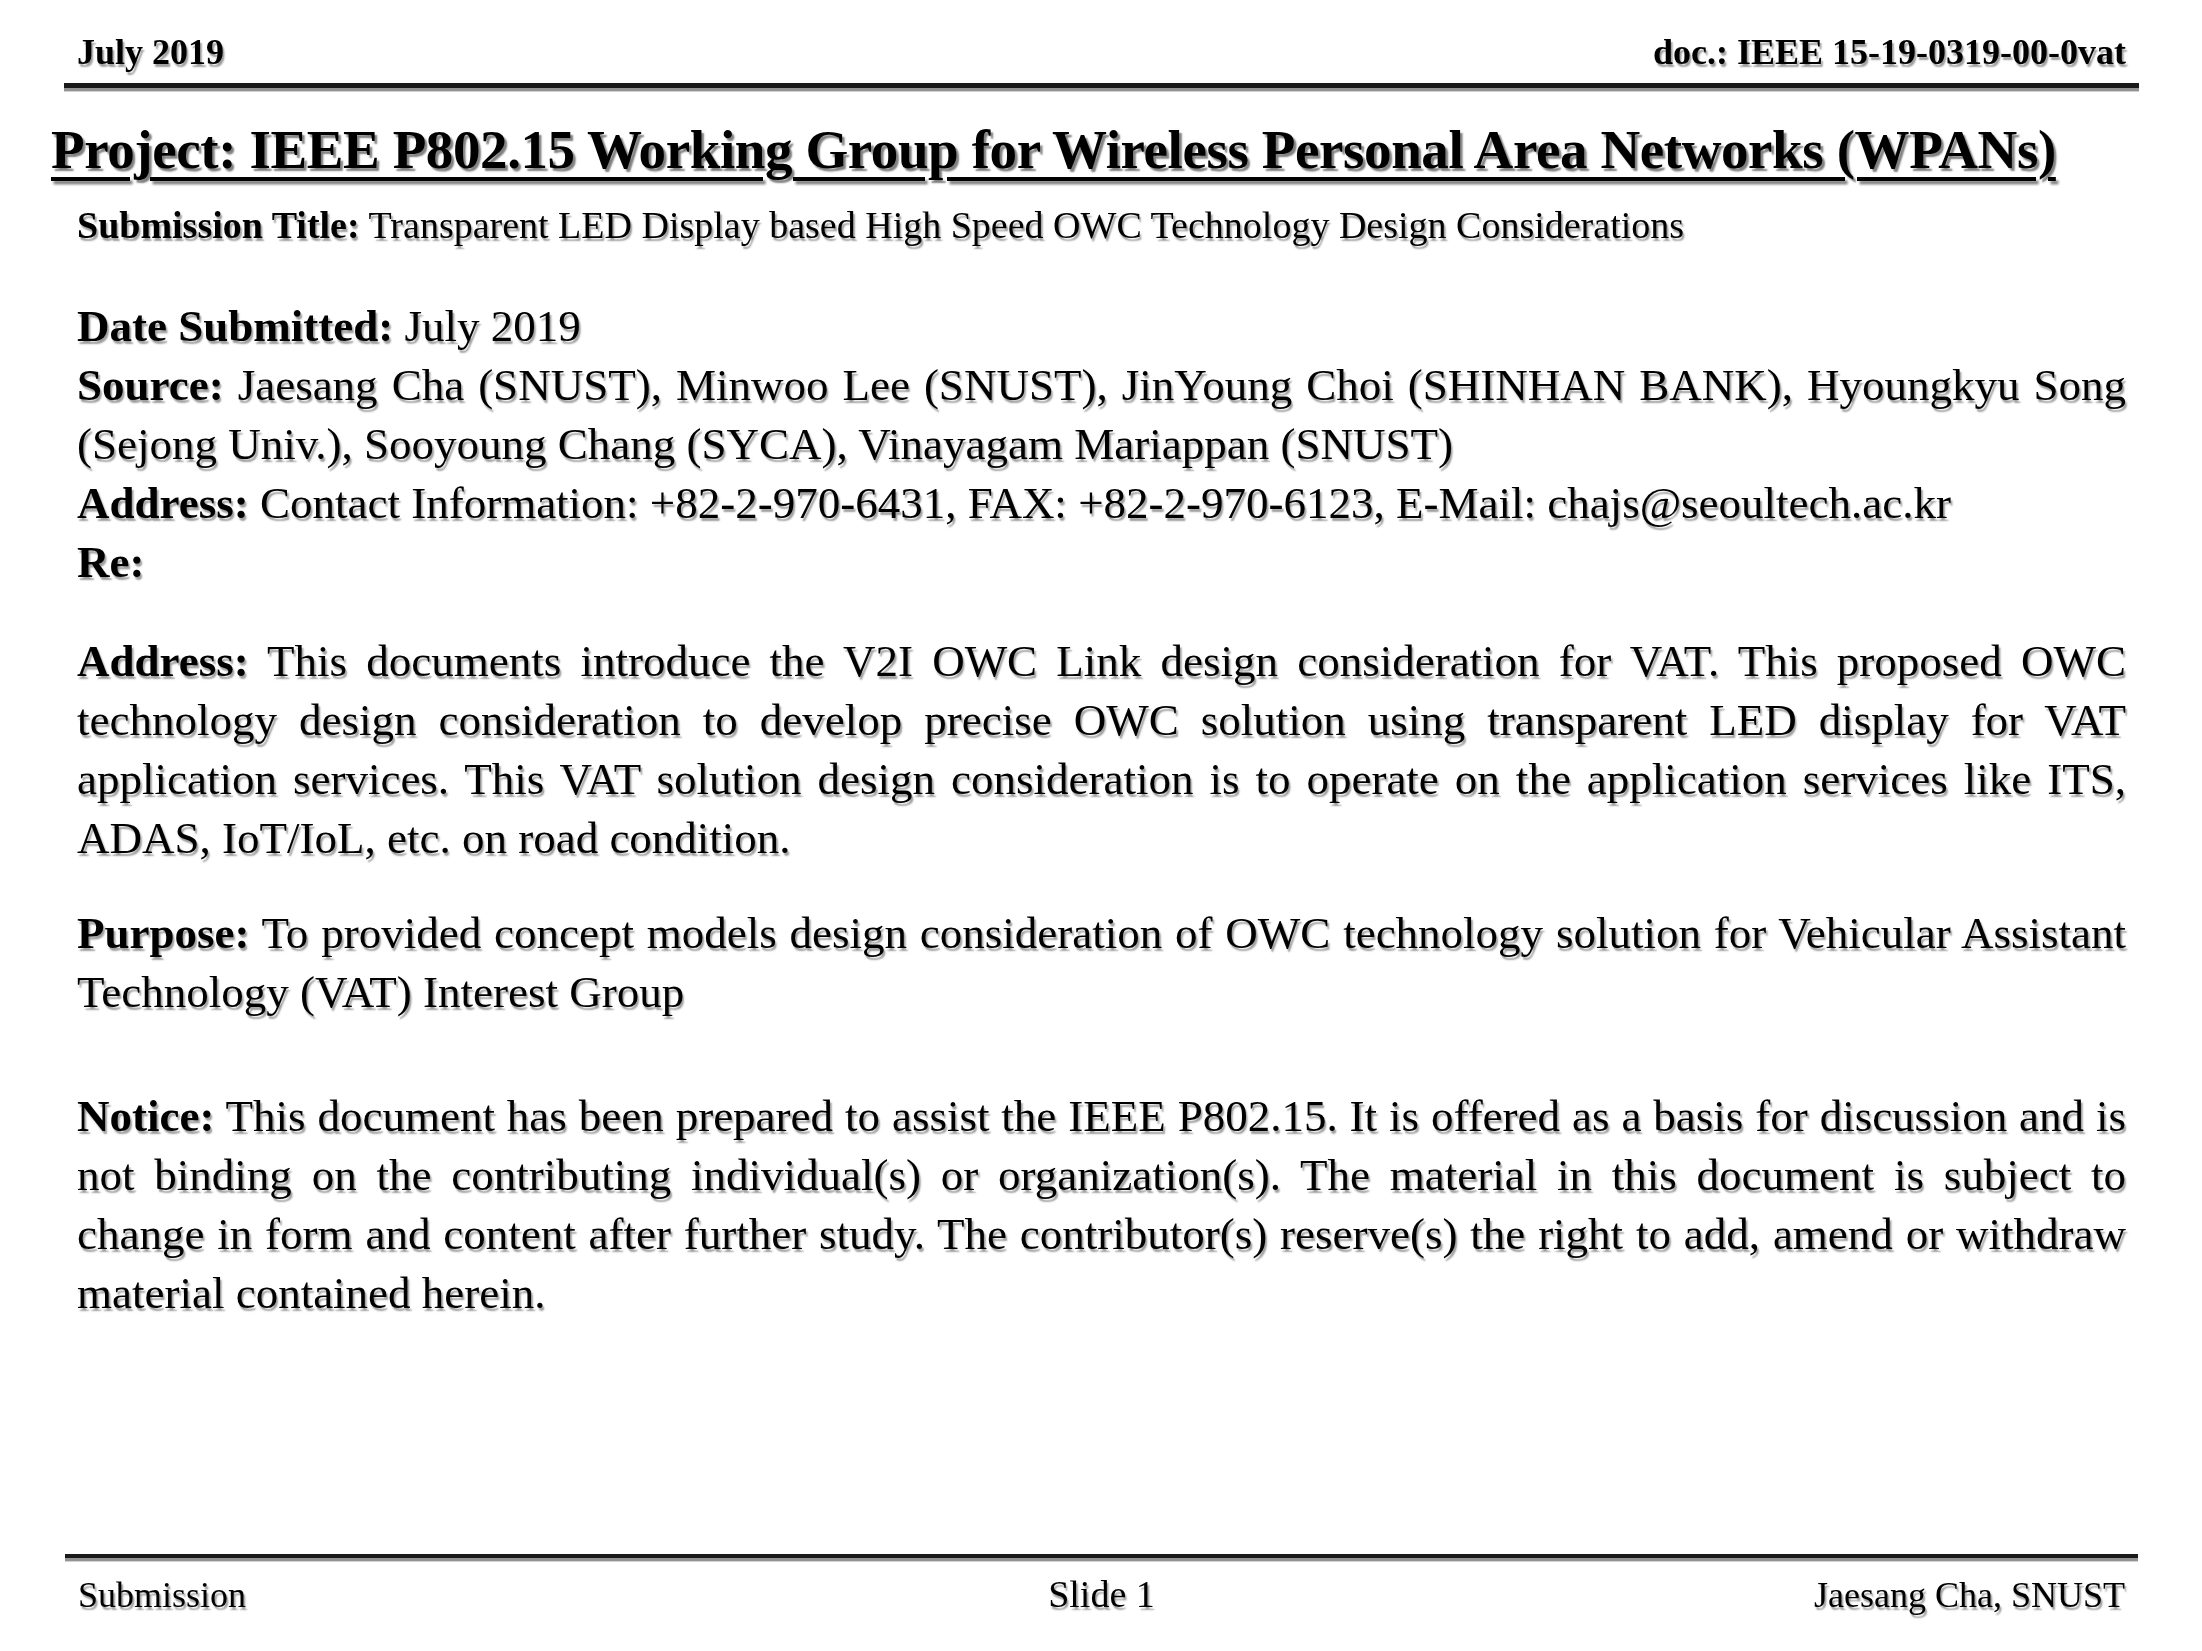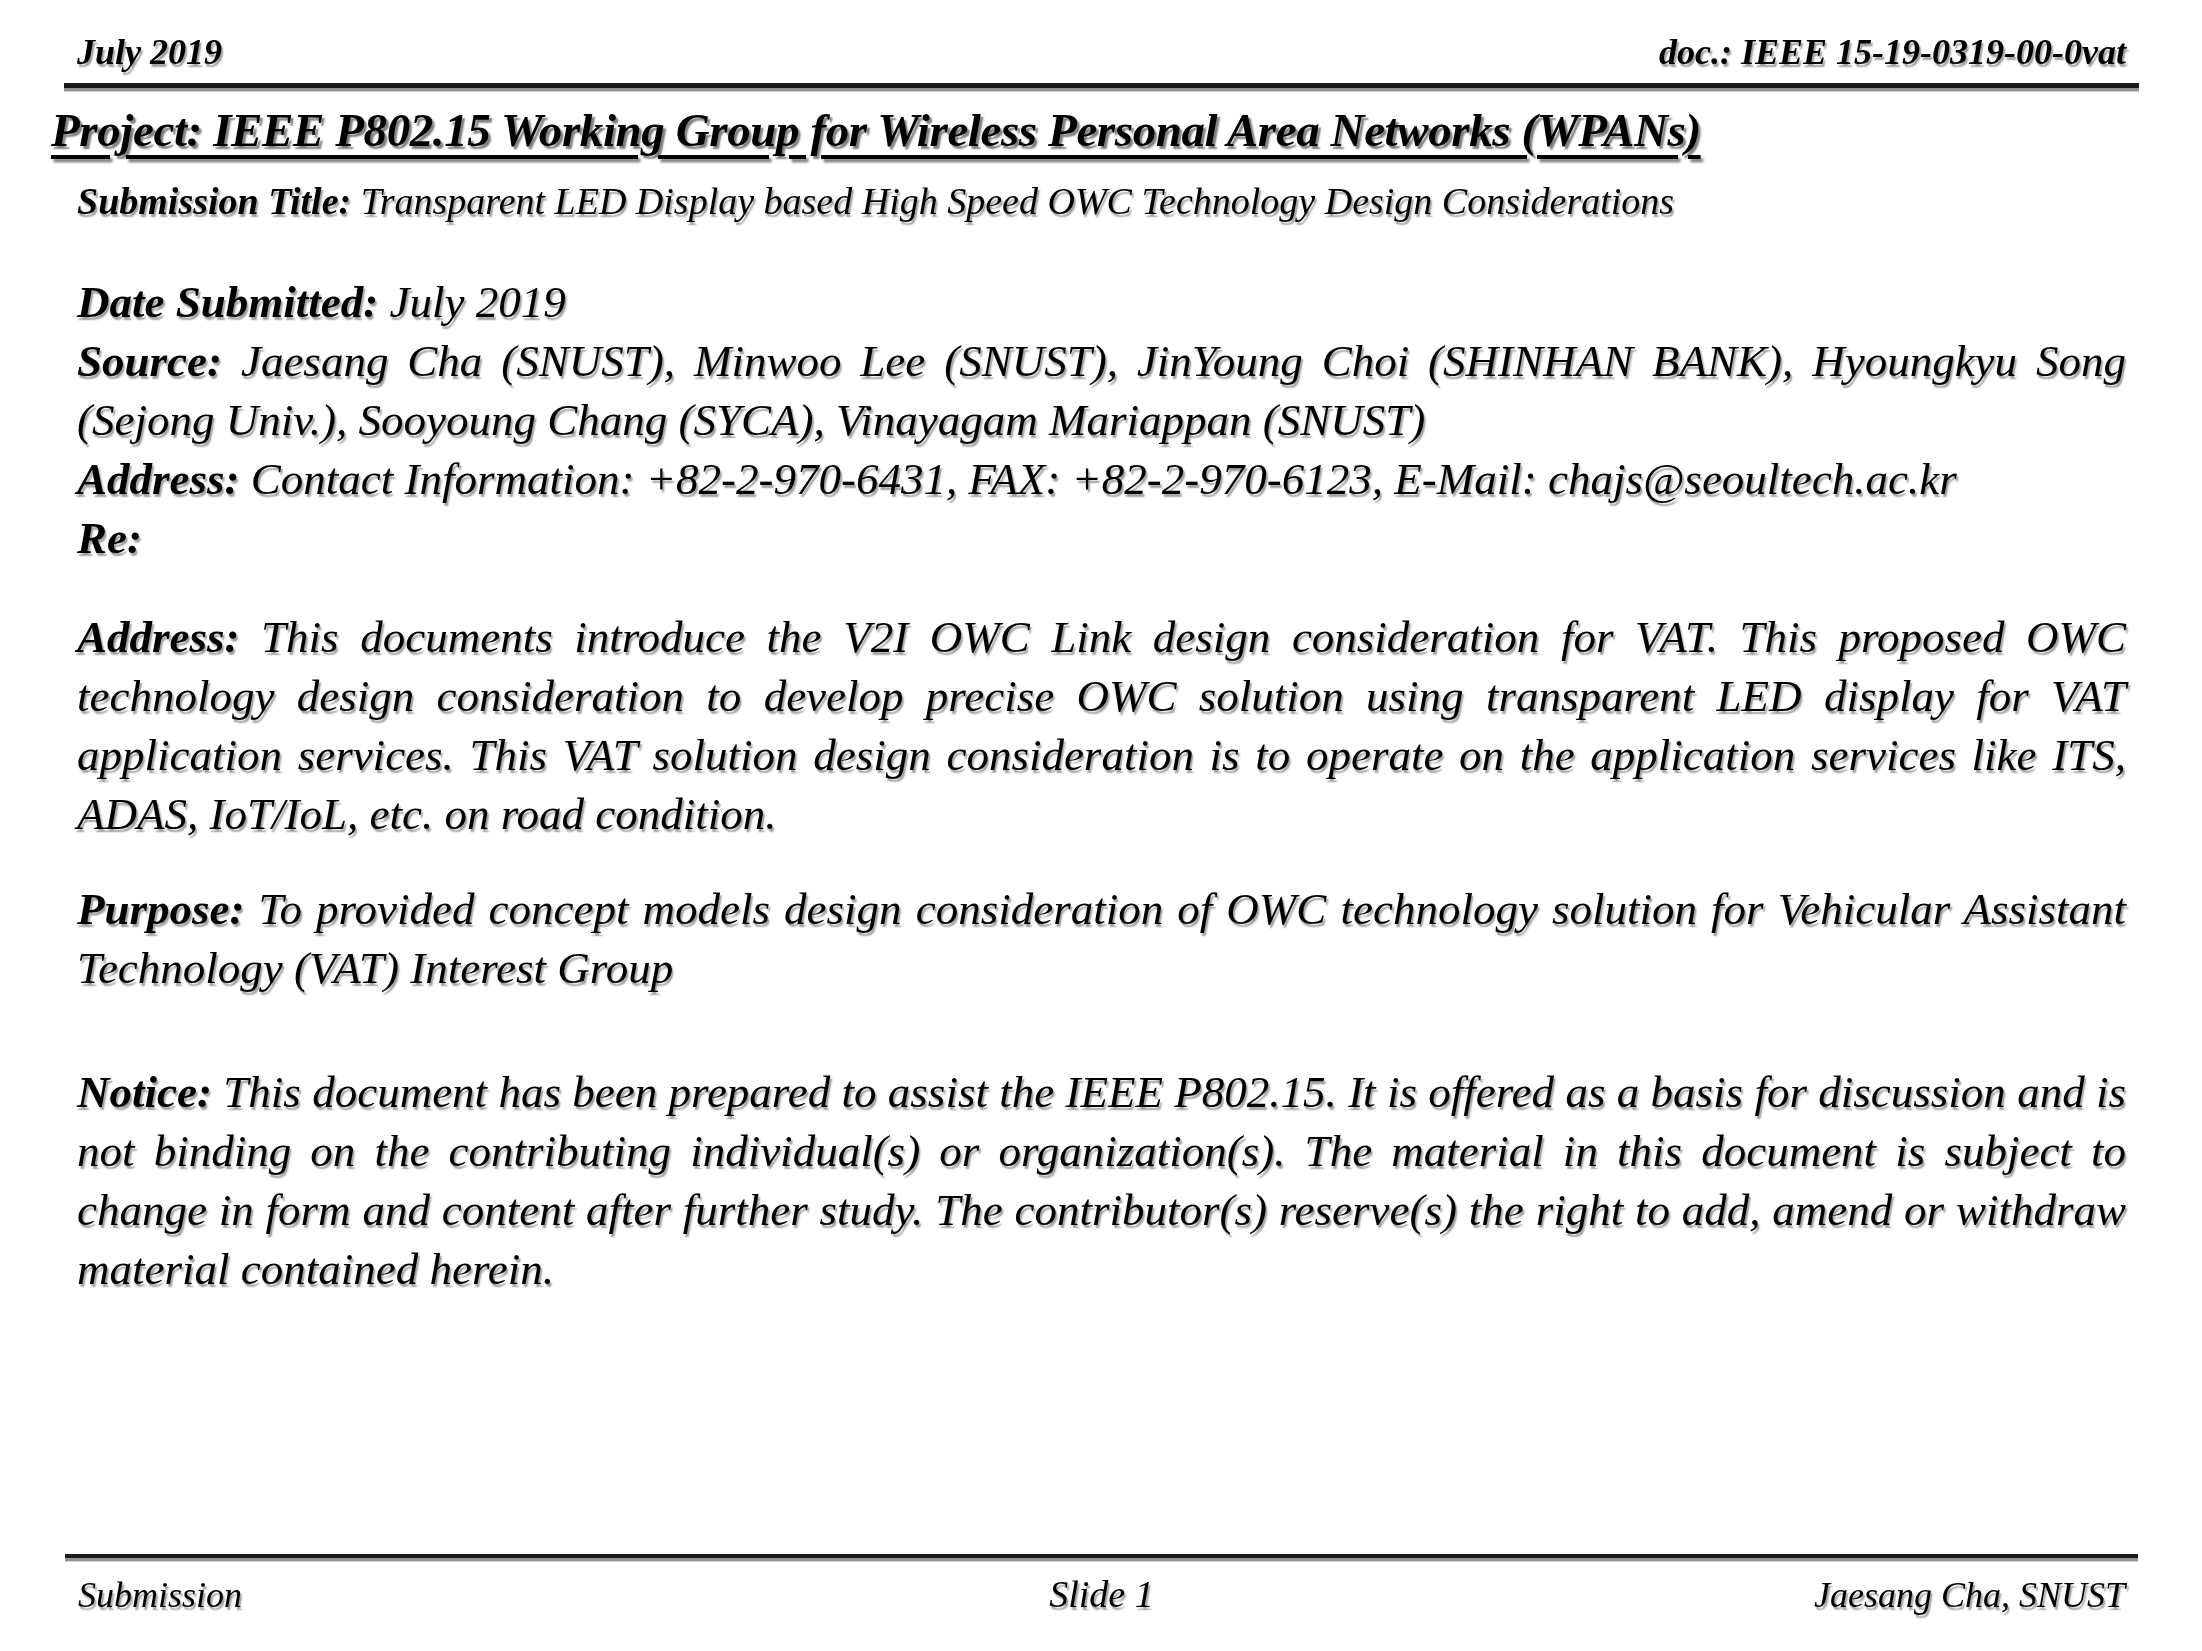--- a/index.html
+++ b/index.html
@@ -15,39 +15,38 @@
     position: relative;
     width: 2203px;
     height: 1652px;
     box-sizing: border-box;
     padding: 0 77px;
     overflow: hidden;
     background: #ffffff;
     color: #000000;
     font-family: "Liberation Serif", "DejaVu Serif", serif;
     text-shadow: 1.7px 2.6px 1.7px rgba(0,0,0,0.38);
-    font-style: italic;
   }
   .header {
     display: flex;
     justify-content: space-between;
     align-items: flex-end;
     padding-top: 31px;
     font-size: 36px;
     font-weight: bold;
   }
   .rule {
     height: 4.3px;
     background: #1a1a1a;
     box-shadow: 0 3.4px 0 rgba(110,110,110,0.75);
     margin: 10.3px -13px 0 -13px;
   }
   .title {
-    margin: 15px 0 0 -26px;
-    font-size: 47px;
+    margin: 30px 0 0 -26px;
+    font-size: 55px;
     font-weight: bold;
     white-space: nowrap;
     text-decoration: underline;
     text-decoration-thickness: 4.3px;
     text-underline-offset: 8.6px;
     text-shadow: 2.6px 3.4px 1.7px rgba(0,0,0,0.5);
     letter-spacing: -0.4px;
   }
   .submission {
     margin-top: 22.4px;

